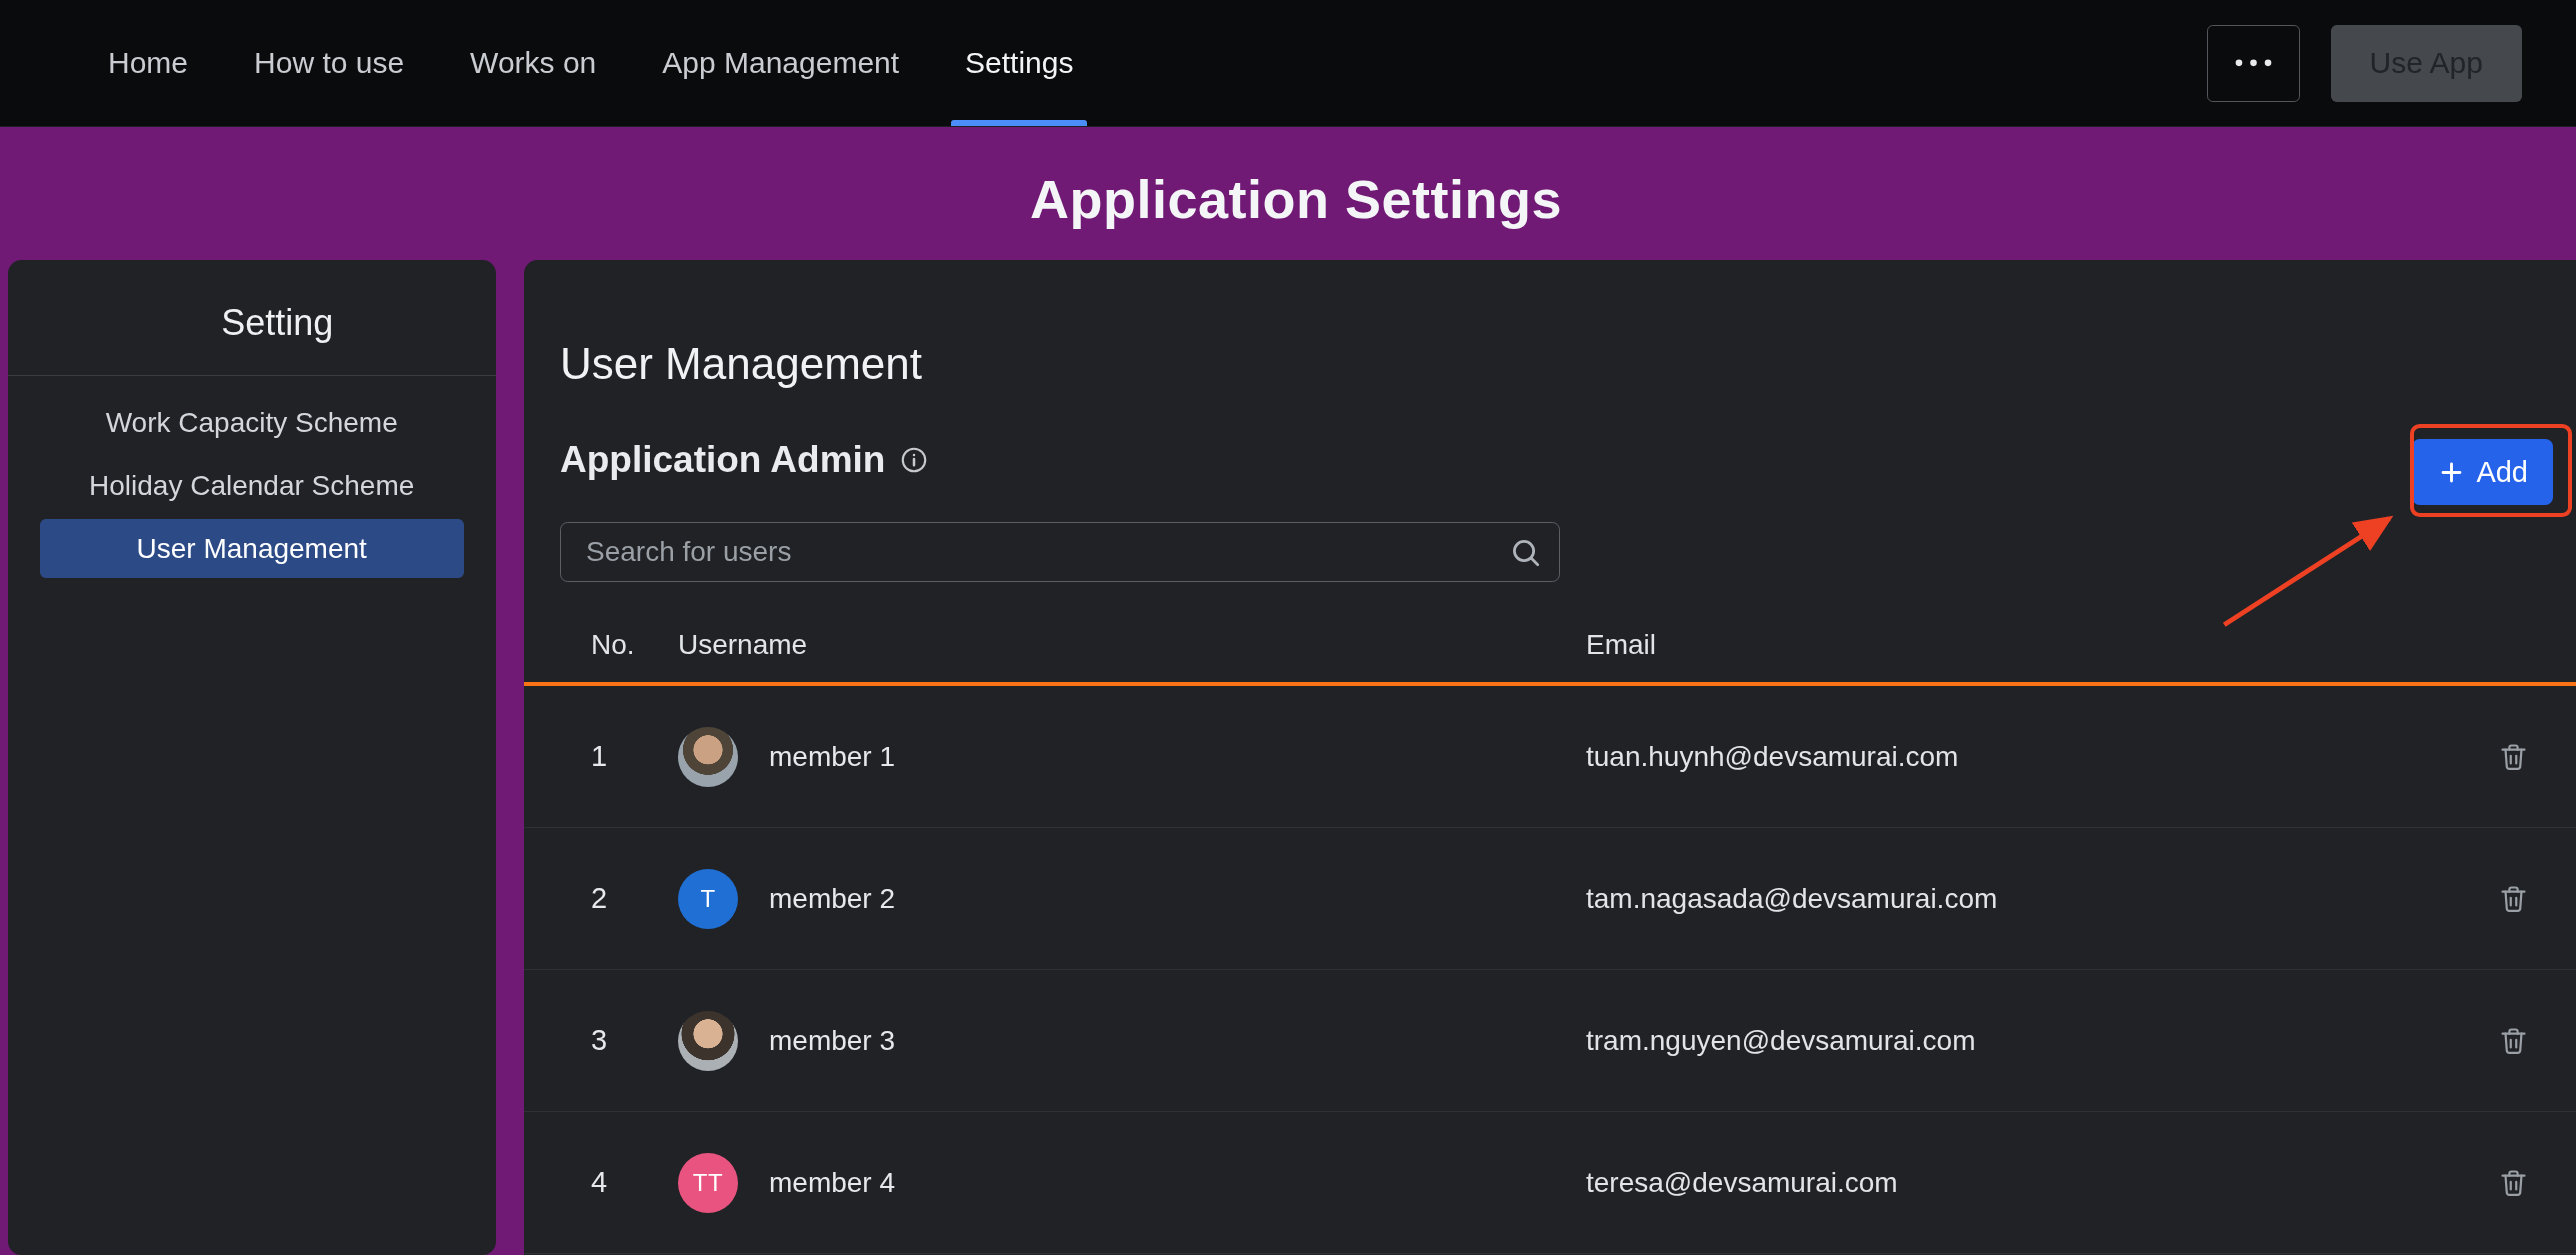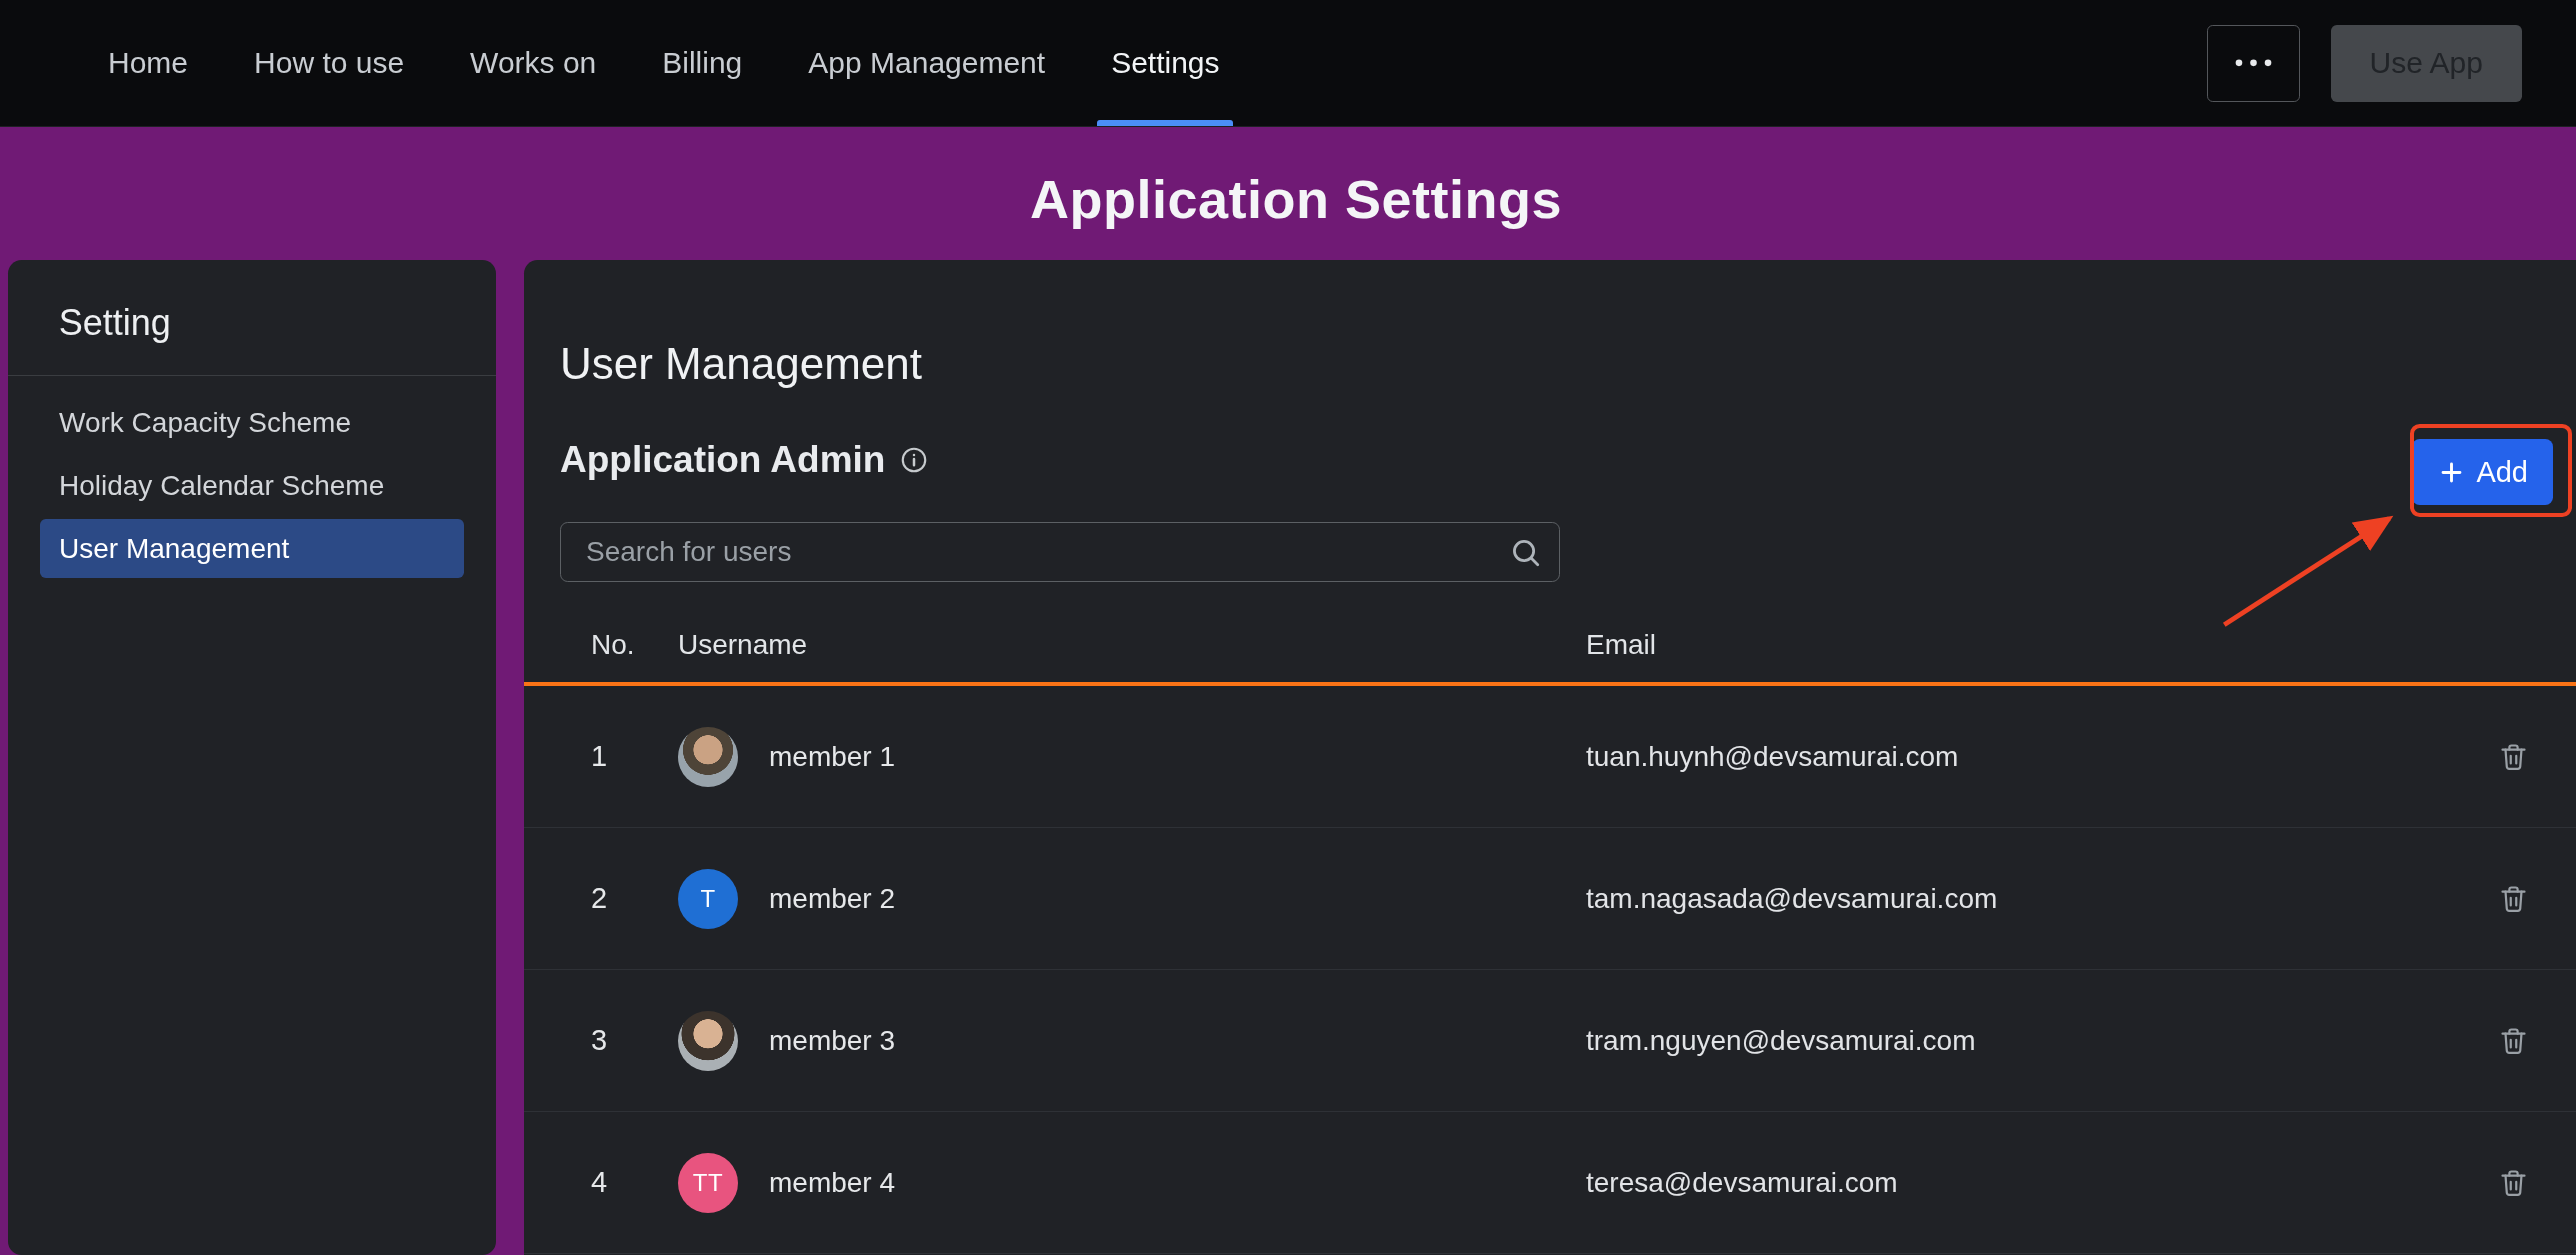--- a/index.html
+++ b/index.html
@@ -21,21 +21,21 @@
             display:flex;align-items:center;justify-content:center;cursor:pointer;}
   .useapp-btn{height:77px;padding:0 39px;background:#45484c;border:none;border-radius:5.8px;
             color:#212428;font-size:30px;font-family:inherit;cursor:pointer;}
 
   
   .page-title{position:absolute;top:160px;left:0;width:100%;margin:8px;text-align:center;
             font-size:54px;font-weight:600;color:#f4f5f7;letter-spacing:0.5px;}
 
   
   .sidebar{position:absolute;left:7.7px;top:260px;width:488px;height:995px;
-            background:#202226;border-radius:13.5px;box-sizing:border-box;}
+            background:#202226;border-radius:13.5px;box-sizing:border-box;text-align:center;}
   .sidebar-title{padding:42px 0 0 51px;font-size:36px;font-weight:500;color:#eef0f2;}
   .sidebar-divider{margin-top:31px;height:1px;background:#3a3d41;}
   .sidebar-list{list-style:none;margin:17.4px 0 0;padding:0 32px;}
   .sidebar-item{font-size:28px;color:#d3d6da;padding:13.5px 19.3px;border-radius:5.8px;
             margin-bottom:3.9px;cursor:pointer;}
   .sidebar-item.selected{background:var(--selected-item,#2c4a86);color:#ffffff;}
 
   
   .main-panel{position:absolute;left:524px;top:260px;right:0;height:995px;background:#202226;
             border-radius:13.5px 0 0 0;box-sizing:border-box;}
@@ -76,21 +76,20 @@
 </head>
 <body>
 
 <div class="screen">
 
   <header class="navbar">
     <nav class="nav-items">
         <div class="nav-item">Home</div>
         <div class="nav-item">How to use</div>
         <div class="nav-item">Works on</div>
-        <div class="nav-item">Billing</div>
         <div class="nav-item">App Management</div>
         <div class="nav-item active">Settings</div>
       </nav>
     <div class="nav-right">
       <button class="more-btn">
         <svg width="39" height="9.7" viewBox="0 0 40 10">
           <circle cx="5" cy="5" r="3.4" fill="#e8eaec"></circle>
             <circle cx="20" cy="5" r="3.4" fill="#e8eaec"></circle>
             <circle cx="35" cy="5" r="3.4" fill="#e8eaec"></circle>
         </svg>

